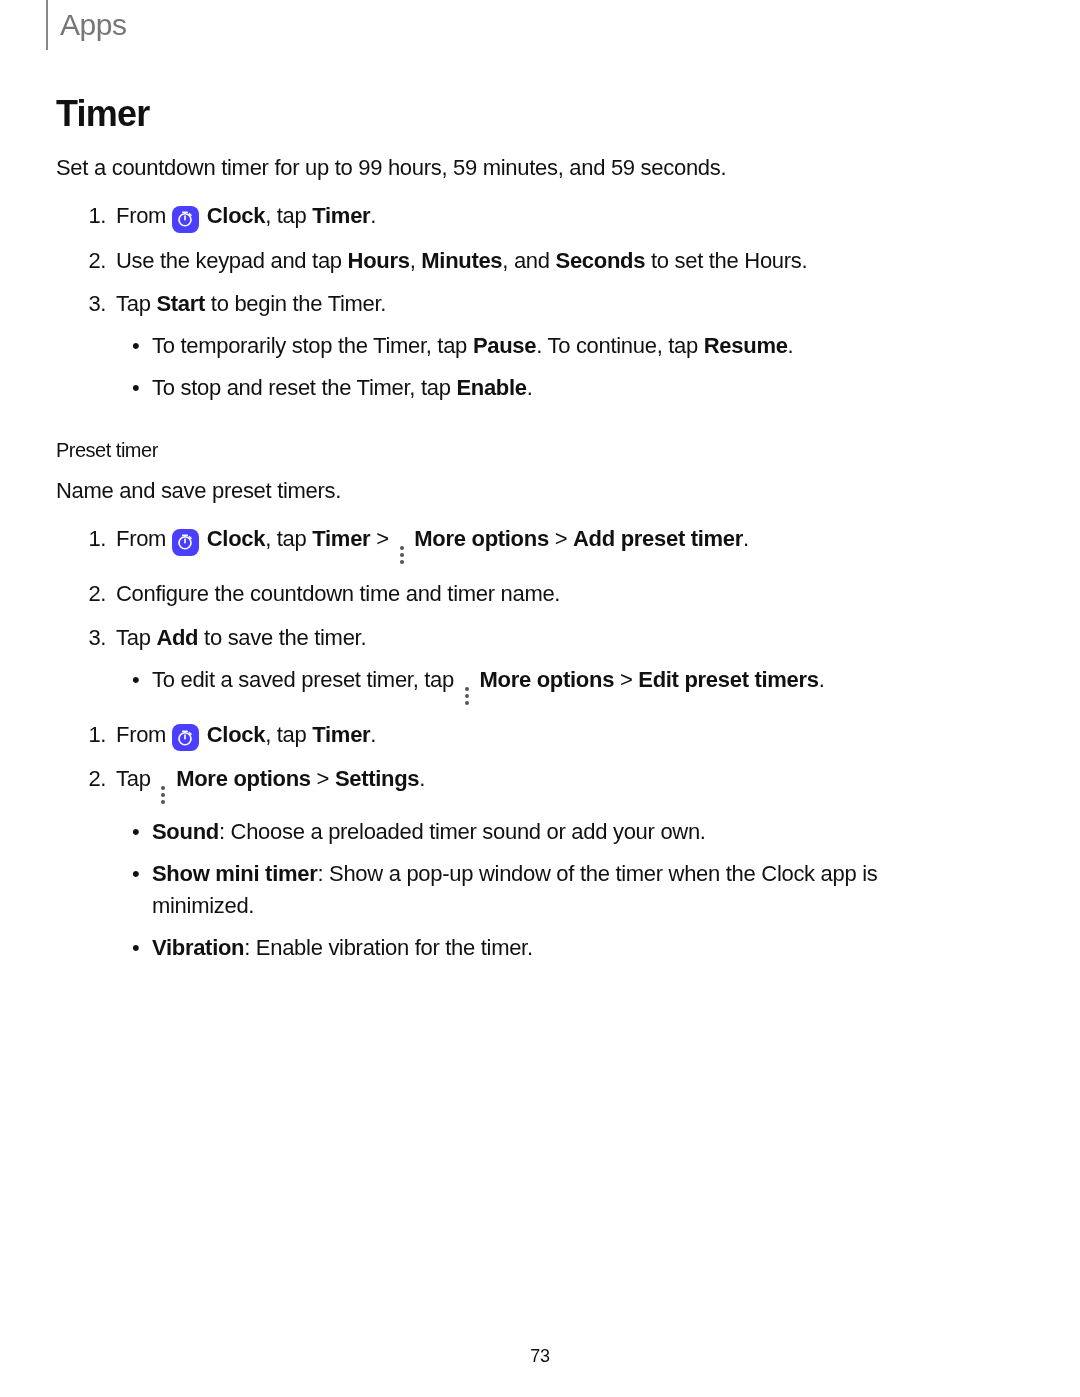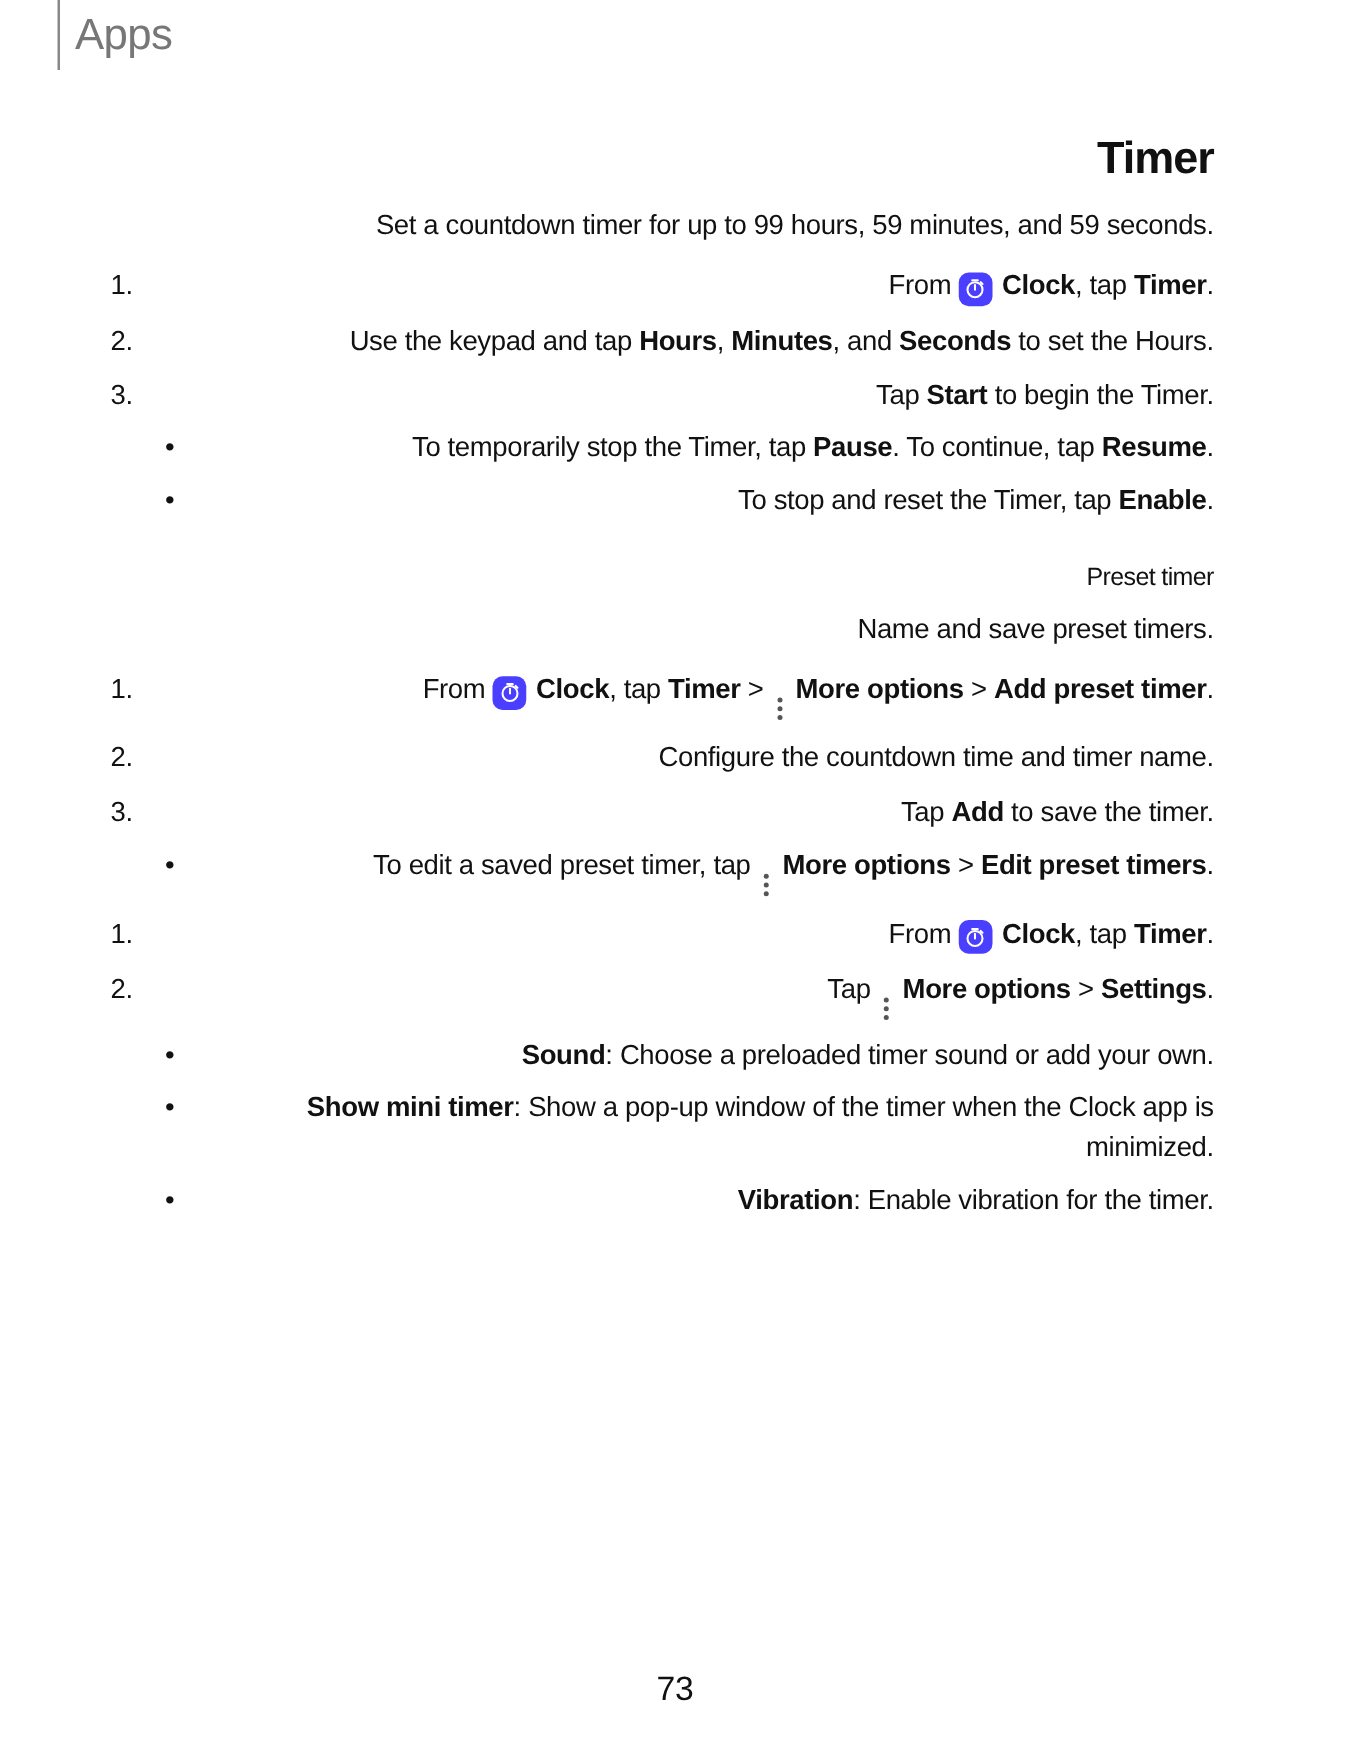--- a/index.html
+++ b/index.html
@@ -13,33 +13,32 @@
     background:#fff;
   }
   .header{
     position:absolute;
     top:0;
     left:46px;
     padding:8px 0 8px 12px;
     border-left:2px solid #888;
   }
   .header-title{
-    font-size:35px;
+    font-size:30px;
     color:#777;
     letter-spacing:-0.5px;
   }
   .content{
     position:absolute;
-    top:100px;
+    top:88px;
     left:56px;
     width:915px;
     font-size:22px;
     line-height:1.45;
     letter-spacing:-0.3px;
-    text-align:right;
   }
   h2{
     font-size:36px;
     font-weight:700;
     margin:0 0 12px 0;
     letter-spacing:-0.8px;
   }
   h3{
     font-size:20px;
     font-weight:400;
@@ -101,21 +100,21 @@
     width:4px;
     height:4px;
     background:#555;
     border-radius:50%;
   }
   .page-num{
     position:absolute;
     bottom:30px;
     width:100%;
     text-align:center;
-    font-size:27px;
+    font-size:18px;
     letter-spacing:-0.3px;
   }
 </style>
 </head>
 <body>
 
 <div class="header">
   <span class="header-title">Apps</span>
 </div>
 

